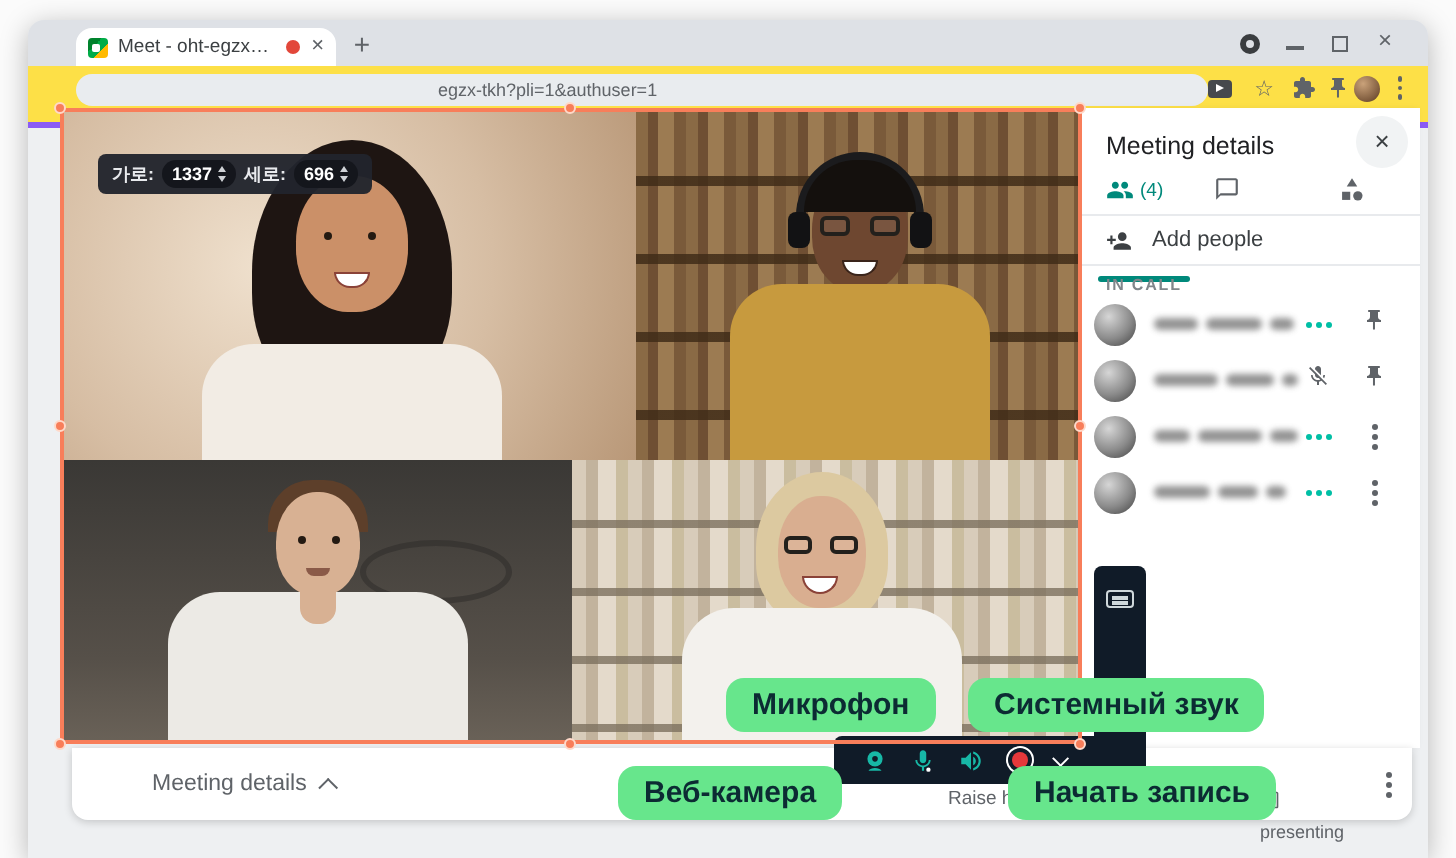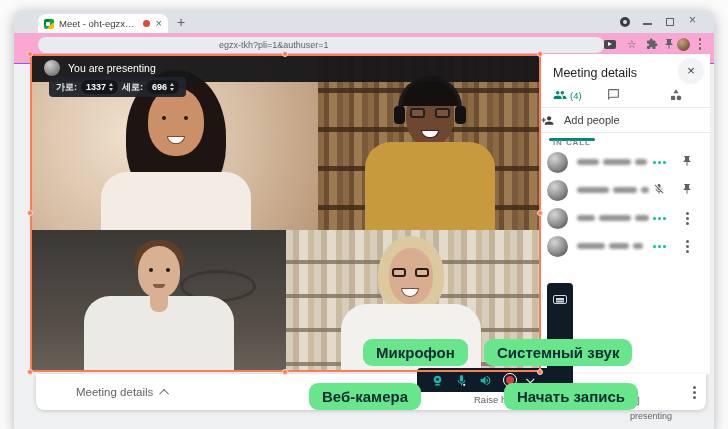--- a/index.html
+++ b/index.html
@@ -20,21 +20,21 @@
   .tab-close{font-size:11px;color:#5f6368;line-height:1;flex:0 0 auto;}
   .newtab{position:absolute;left:158px;top:3px;width:18px;height:18px;text-align:center;line-height:18px;
           font-size:14px;color:#5f6368;}
   .tb-circle{position:absolute;left:606px;top:7px;width:10px;height:10px;border:3px solid #3a3d40;border-radius:50%;}
   .wc{position:absolute;top:5px;color:#3c4043;}
   .wc-min{left:629px;width:9px;height:2px;background:#5f6368;top:13px;}
   .wc-max{left:652px;top:8px;width:8px;height:8px;border:1.3px solid #5f6368;}
   .wc-close{left:675px;top:3px;font-size:12px;color:#5f6368;}
 
   
-  #toolbar{position:absolute;left:0;top:23px;width:100%;height:31px;background:#f9a8d4;border-bottom:1px solid #8b5cf6;}
+  #toolbar{position:absolute;left:0;top:23px;width:100%;height:31px;background:#fde047;border-bottom:3px solid #8b5cf6;}
   #omnibox{position:absolute;left:24px;top:4px;width:566px;height:16px;background:#e9ecef;border-radius:8px;}
   #urltext{position:absolute;left:181px;top:3px;font-size:9px;color:#5f6368;white-space:nowrap;}
   .tb-ic{position:absolute;top:3px;width:16px;height:16px;display:flex;align-items:center;justify-content:center;}
   .tb-ic svg{width:12px;height:12px;fill:#5f6368;}
   .media-ic{left:588px;} .media-ic i{display:block;width:12px;height:9px;background:#46494d;border-radius:2px;position:relative;}
   .media-ic i::after{content:"";position:absolute;left:4px;top:2px;border-left:4px solid #fff;border-top:2.5px solid transparent;border-bottom:2.5px solid transparent;}
   .star-ic{left:610px;font-size:11px;color:#5f6368;}
   .ext-ic{left:630px;}
   .pinext-ic{left:647px;}
   .avatar-ic{left:661px;} .avatar-ic i{display:block;width:13px;height:13px;border-radius:50%;
@@ -126,21 +126,21 @@
                color:#3c4043;font-size:13px;text-align:center;line-height:25px;}
   .ptabs{position:absolute;left:0;top:34px;width:100%;height:18px;}
   .ptab{position:absolute;display:flex;align-items:center;gap:3px;}
   .ptab svg{width:14px;height:14px;}
   .ptab-people{left:12px;} .ptab-people svg{fill:#00897b;}
   .ptab-count{font-size:9.5px;color:#00897b;}
   .ptab-chat{left:66px;} .ptab-chat svg{fill:#5f6368;width:13px;height:13px;}
   .ptab-act{left:128px;} .ptab-act svg{fill:#5f6368;}
   .ptab-underline{position:absolute;left:8px;top:50px;width:46px;height:3px;background:#00897b;border-radius:2px;}
   .pdiv{position:absolute;left:0;width:100%;height:1px;background:#e8eaed;}
-  #addpeople{position:absolute;left:0;top:54px;width:100%;height:24px;display:flex;align-items:center;gap:10px;}
+  #addpeople{position:absolute;left:0;top:54px;width:100%;height:24px;display:flex;align-items:center;padding-left:12px;gap:10px;}
   #addpeople svg{width:13px;height:13px;fill:#3c4043;}
   #addpeople span{font-size:11px;color:#3c4043;}
   #incall{position:absolute;left:12px;top:84px;font-size:8px;letter-spacing:.9px;color:#80868b;font-weight:bold;}
   #plist{position:absolute;left:0;top:94px;width:100%;}
   .p-row{display:flex;align-items:center;height:28px;padding:0 16px 0 6px;}
   .p-av{width:21px;height:21px;border-radius:50%;flex:0 0 auto;
         background:radial-gradient(circle at 35% 30%,#d6d6d6,#8b8b8b 55%,#3f3f3f);}
   .p-name{flex:1 1 auto;display:flex;align-items:center;gap:4px;margin-left:9px;}
   .p-name i{display:inline-block;height:6px;border-radius:3px;background:#6f6f6f;filter:blur(1.6px);opacity:.75;}
   .r0 .p-name i:nth-child(1){width:22px}.r0 .p-name i:nth-child(2){width:28px}.r0 .p-name i:nth-child(3){width:12px}
@@ -297,24 +297,20 @@
     <div class="person">
         <div class="hair"></div>
         <div class="face"></div>
       <div class="gl l"></div>
         <div class="gl r"></div>
         <div class="mouth"></div>
         <div class="body"></div>
       </div>
   </div>
 
-  <div id="banner">
-    <span class="b-av"></span>
-    <span>You are presenting</span>
-  </div>
 
   <div id="capture"></div>
   <div>
     <span class="handle" style="left:27px;top:51px;"></span>
     <span class="handle" style="left:282px;top:51px;"></span>
     <span class="handle" style="left:537px;top:51px;"></span>
     <span class="handle" style="left:27px;top:210px;"></span>
     <span class="handle" style="left:537px;top:210px;"></span>
     <span class="handle" style="left:27px;top:369px;"></span>
     <span class="handle" style="left:282px;top:369px;"></span>

